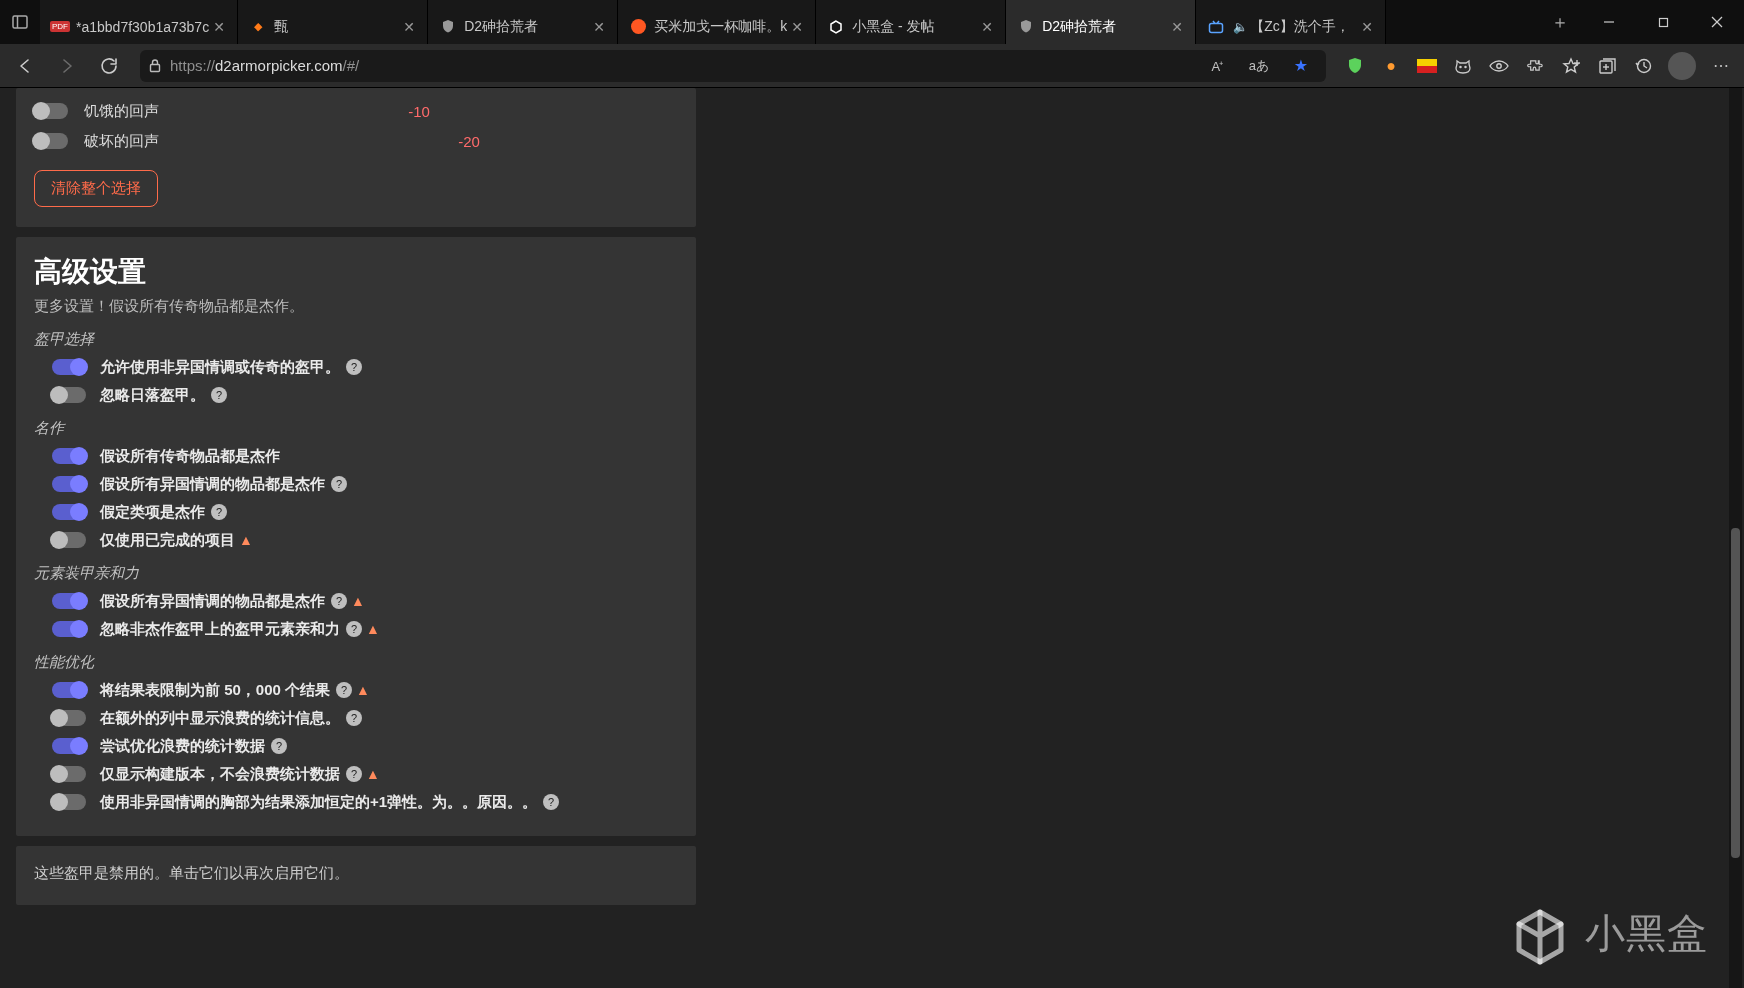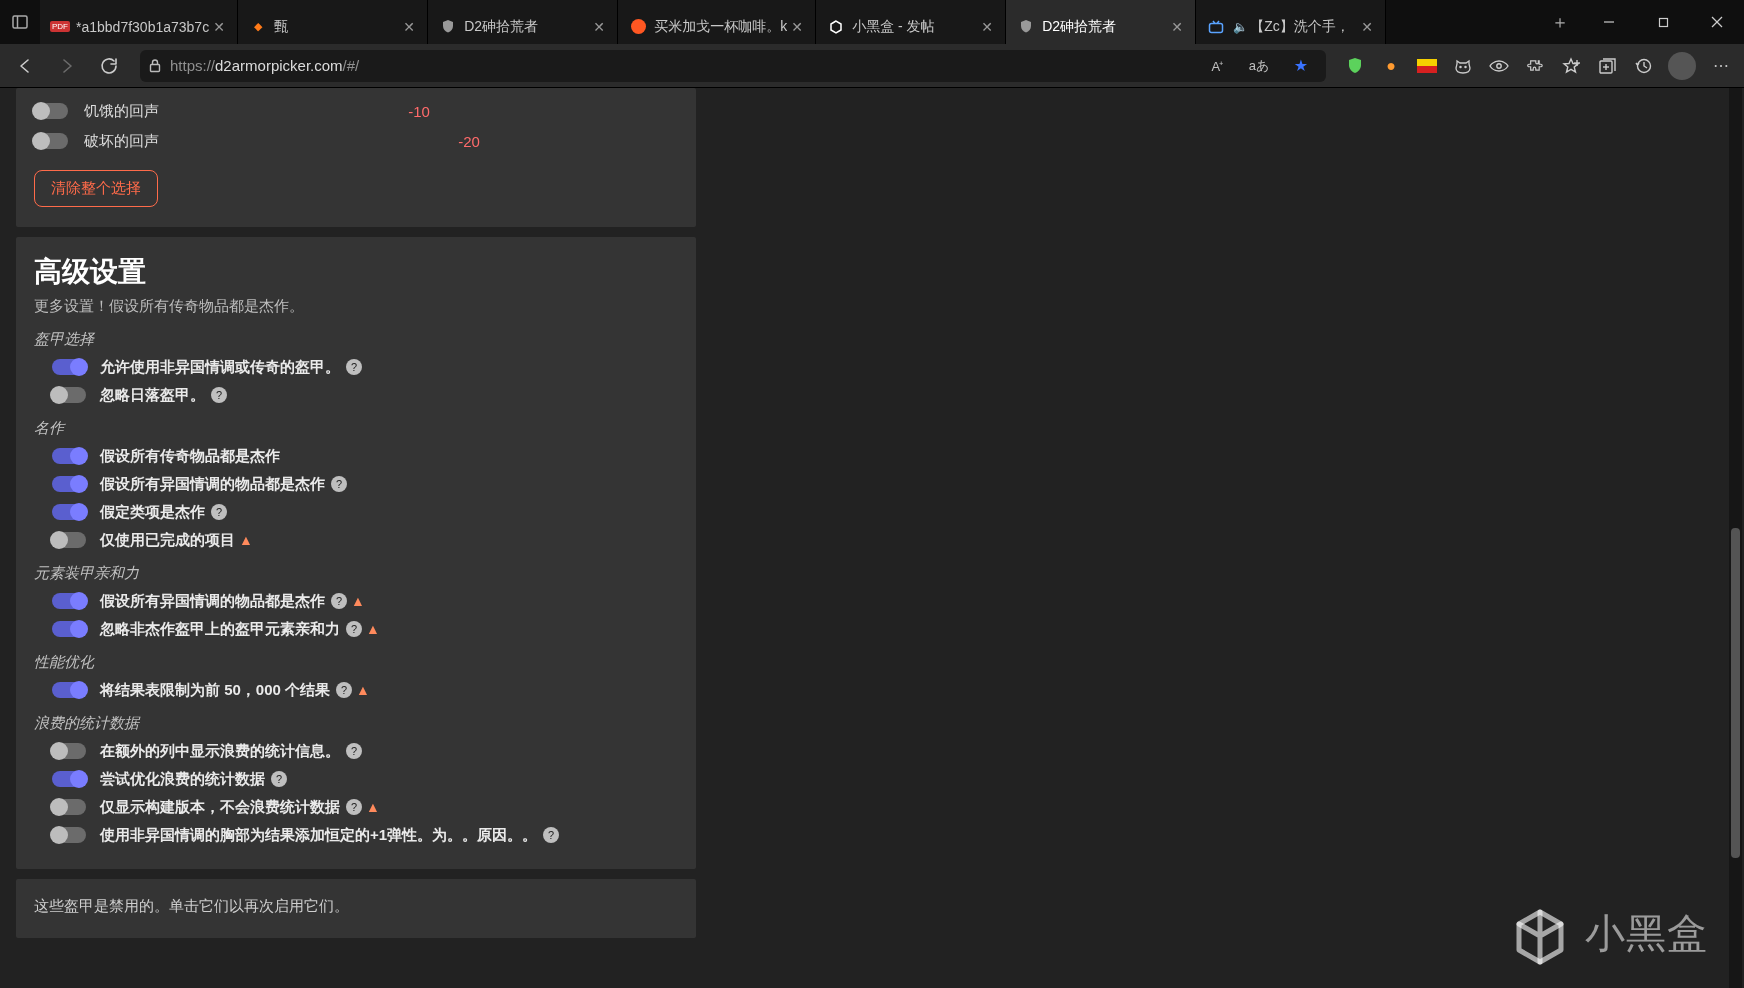--- a/index.html
+++ b/index.html
@@ -340,21 +340,20 @@
             <span class="help">?</span>
             <span class="warn">▲</span>
           </div>
           <div class="group-head">性能优化</div>
           <div class="opt">
             <span class="toggle on"></span>
             <span class="lbl">将结果表限制为前 50，000 个结果</span>
             <span class="help">?</span>
             <span class="warn">▲</span>
           </div>
-          <div class="group-head">浪费的统计数据</div>
           <div class="opt">
             <span class="toggle "></span>
             <span class="lbl">在额外的列中显示浪费的统计信息。</span>
             <span class="help">?</span>
           </div>
           <div class="opt">
             <span class="toggle on"></span>
             <span class="lbl">尝试优化浪费的统计数据</span>
             <span class="help">?</span>
           </div>

